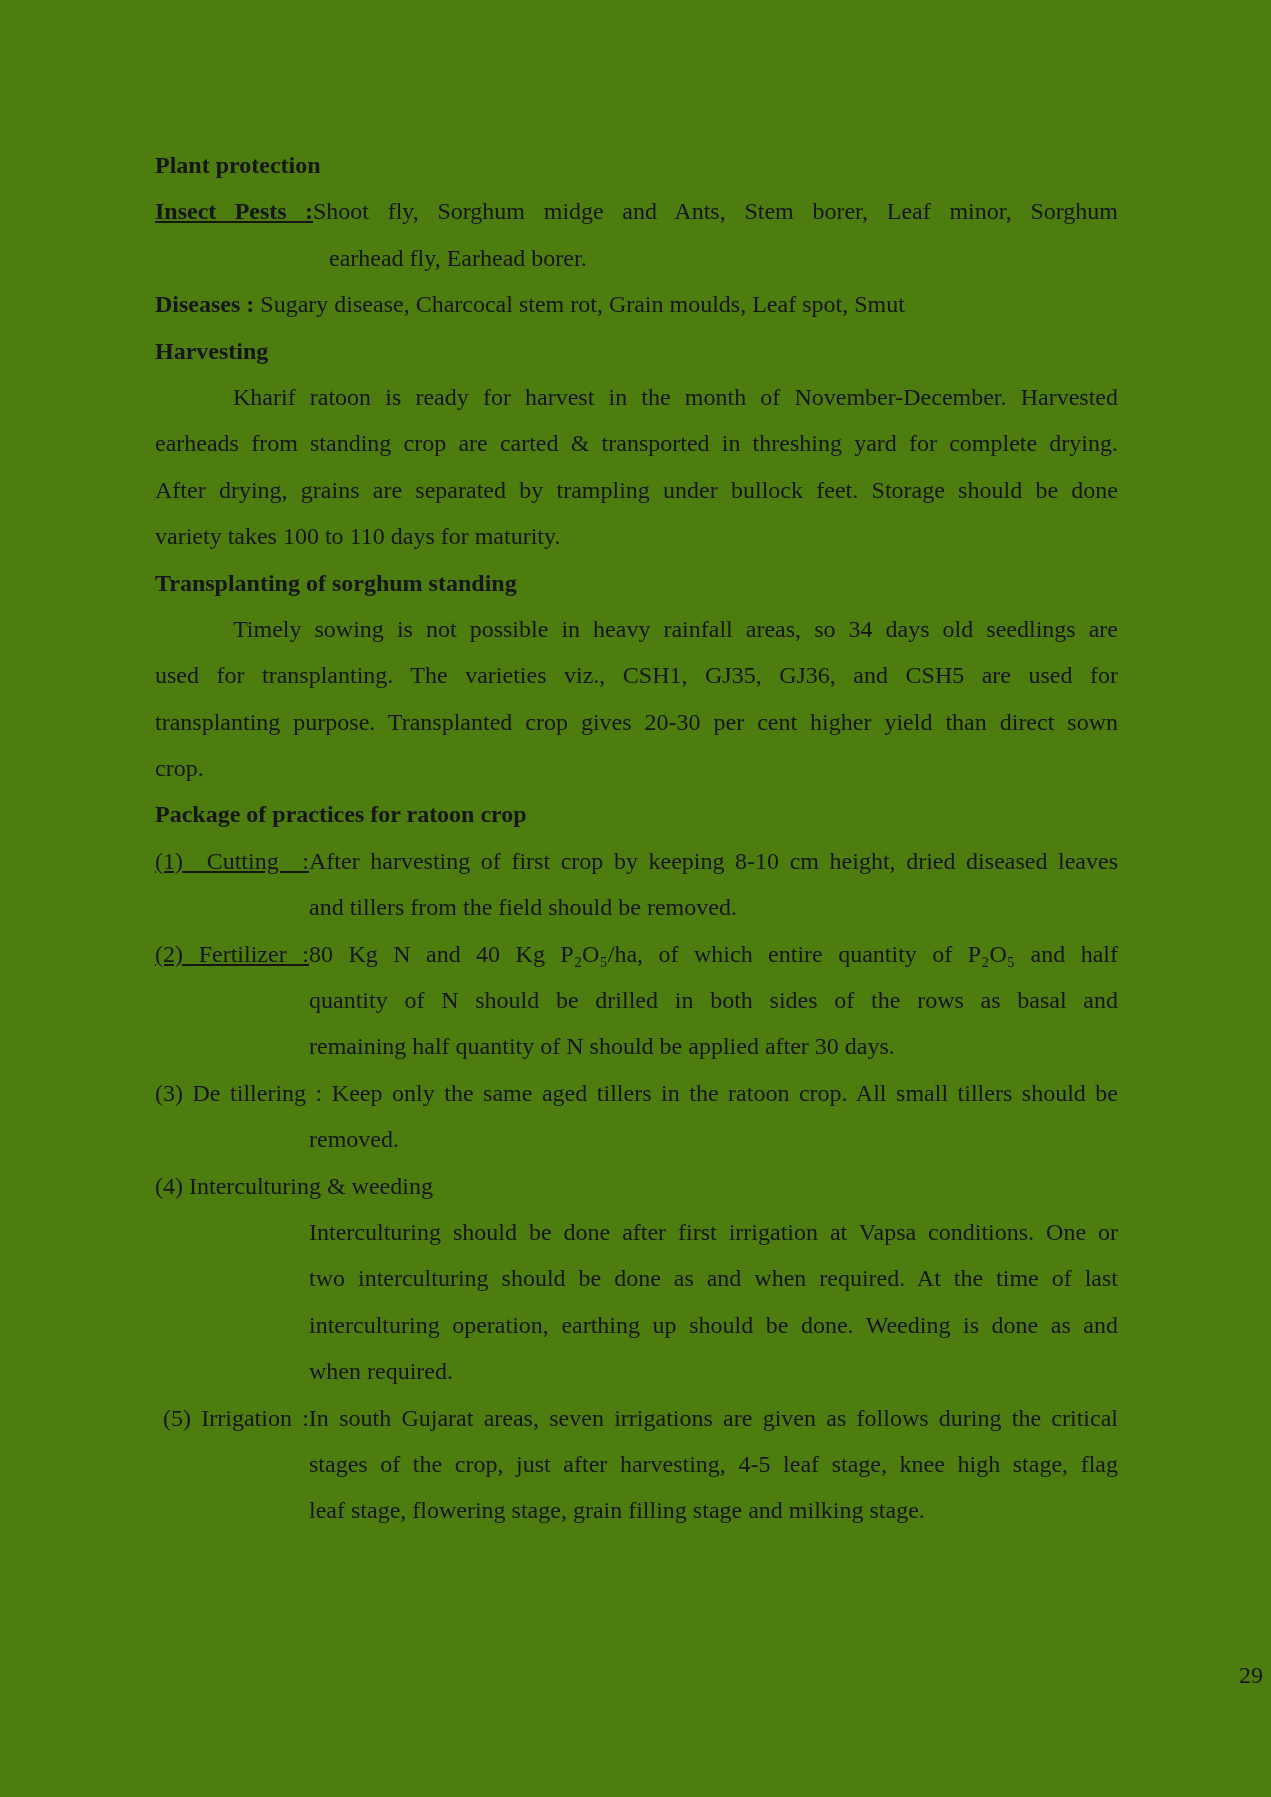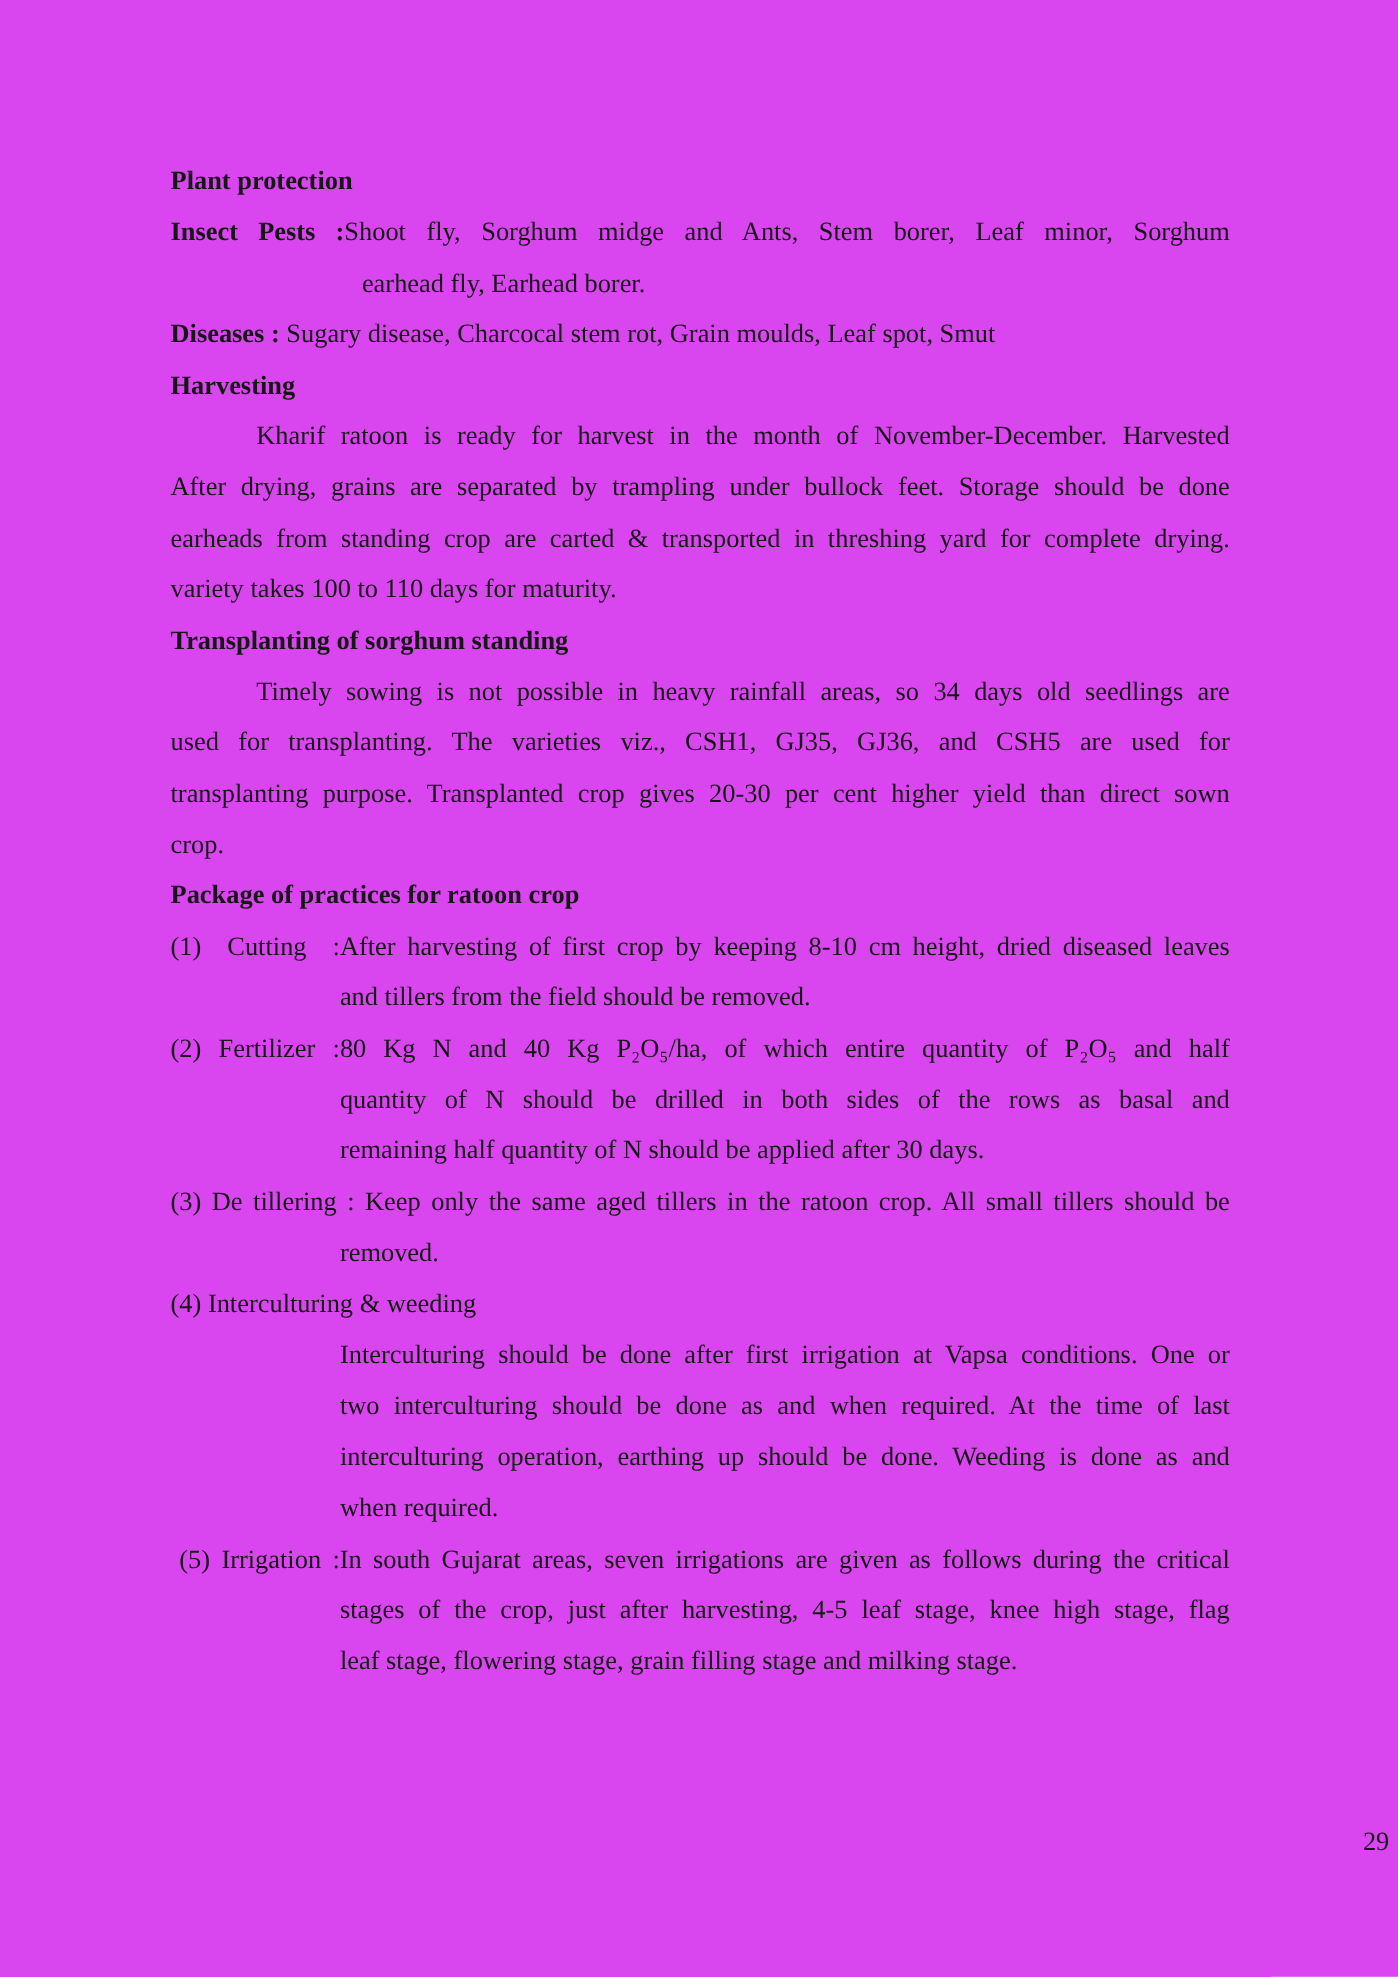--- a/index.html
+++ b/index.html
@@ -2,31 +2,31 @@
 <html><head>
 <meta charset="utf-8">
 <style>
   html,body{margin:0;padding:0;}
   body{
     width:1271px;height:1797px;background:#ffffff;
     font-family:"Liberation Serif","DejaVu Serif",serif;
     color:#161616;font-size:24px;
     position:relative;overflow:hidden;
   }
-  .page{position:absolute;inset:0;background:#d946ef;}
+  .page{position:absolute;inset:0;background:#4d7c0f;}
   .content{position:absolute;left:155px;top:142px;width:963px;}
   .line{height:46.4px;line-height:46.4px;text-align:justify;white-space:normal;}
   .jf{text-align:justify;text-align-last:justify;}
   .b{font-weight:bold;}
   .i{}
   .ind78{text-indent:78px;}
   .p174{padding-left:174px;}
   .p154{padding-left:154px;}
   .p8{padding-left:8px;}
-  .lbl{display:inline-block;text-indent:0;}
+  .lbl{display:inline-block;text-indent:0;text-decoration:underline;}
   .w158{width:158px;}
   .w154{width:154px;}
   .pagenum{
     position:absolute;left:0;top:1652px;width:1263px;height:46.4px;
     line-height:46.4px;text-align:right;
   }
 </style>
 </head>
 <body>
 
@@ -36,22 +36,22 @@
     <div class="line b">Plant protection</div>
 
     <div class="line jf"><span class="lbl w158 b">Insect Pests :</span><span>Shoot fly, Sorghum midge and Ants, Stem borer, Leaf minor, Sorghum</span></div>
     <div class="line p174"><span>earhead fly, Earhead borer.</span></div>
 
     <div class="line"><span class="b">Diseases :</span><span> Sugary disease, Charcocal stem rot, Grain moulds, Leaf spot, Smut</span></div>
 
     <div class="line b">Harvesting</div>
 
     <div class="line jf ind78"><span class="i">Kharif</span><span> ratoon is ready for harvest in the month of November-December. Harvested</span></div>
+    <div class="line jf"><span>earheads from standing crop are carted &amp; transported in threshing yard for complete drying.</span></div>
     <div class="line jf"><span>After drying, grains are separated by trampling under bullock feet. Storage should be done</span></div>
-    <div class="line jf"><span>earheads from standing crop are carted &amp; transported in threshing yard for complete drying.</span></div>
     <div class="line"><span>variety takes 100 to 110 days for maturity.</span></div>
 
     <div class="line b">Transplanting of sorghum standing</div>
 
     <div class="line jf ind78"><span>Timely sowing is not possible in heavy rainfall areas, so 34 days old seedlings are</span></div>
     <div class="line jf"><span>used for transplanting. The varieties viz., CSH1, GJ35, GJ36, and CSH5 are used for</span></div>
     <div class="line jf"><span>transplanting purpose. Transplanted crop gives 20-30 per cent higher yield than direct sown</span></div>
     <div class="line"><span>crop.</span></div>
 
     <div class="line b">Package of practices for ratoon crop</div>

